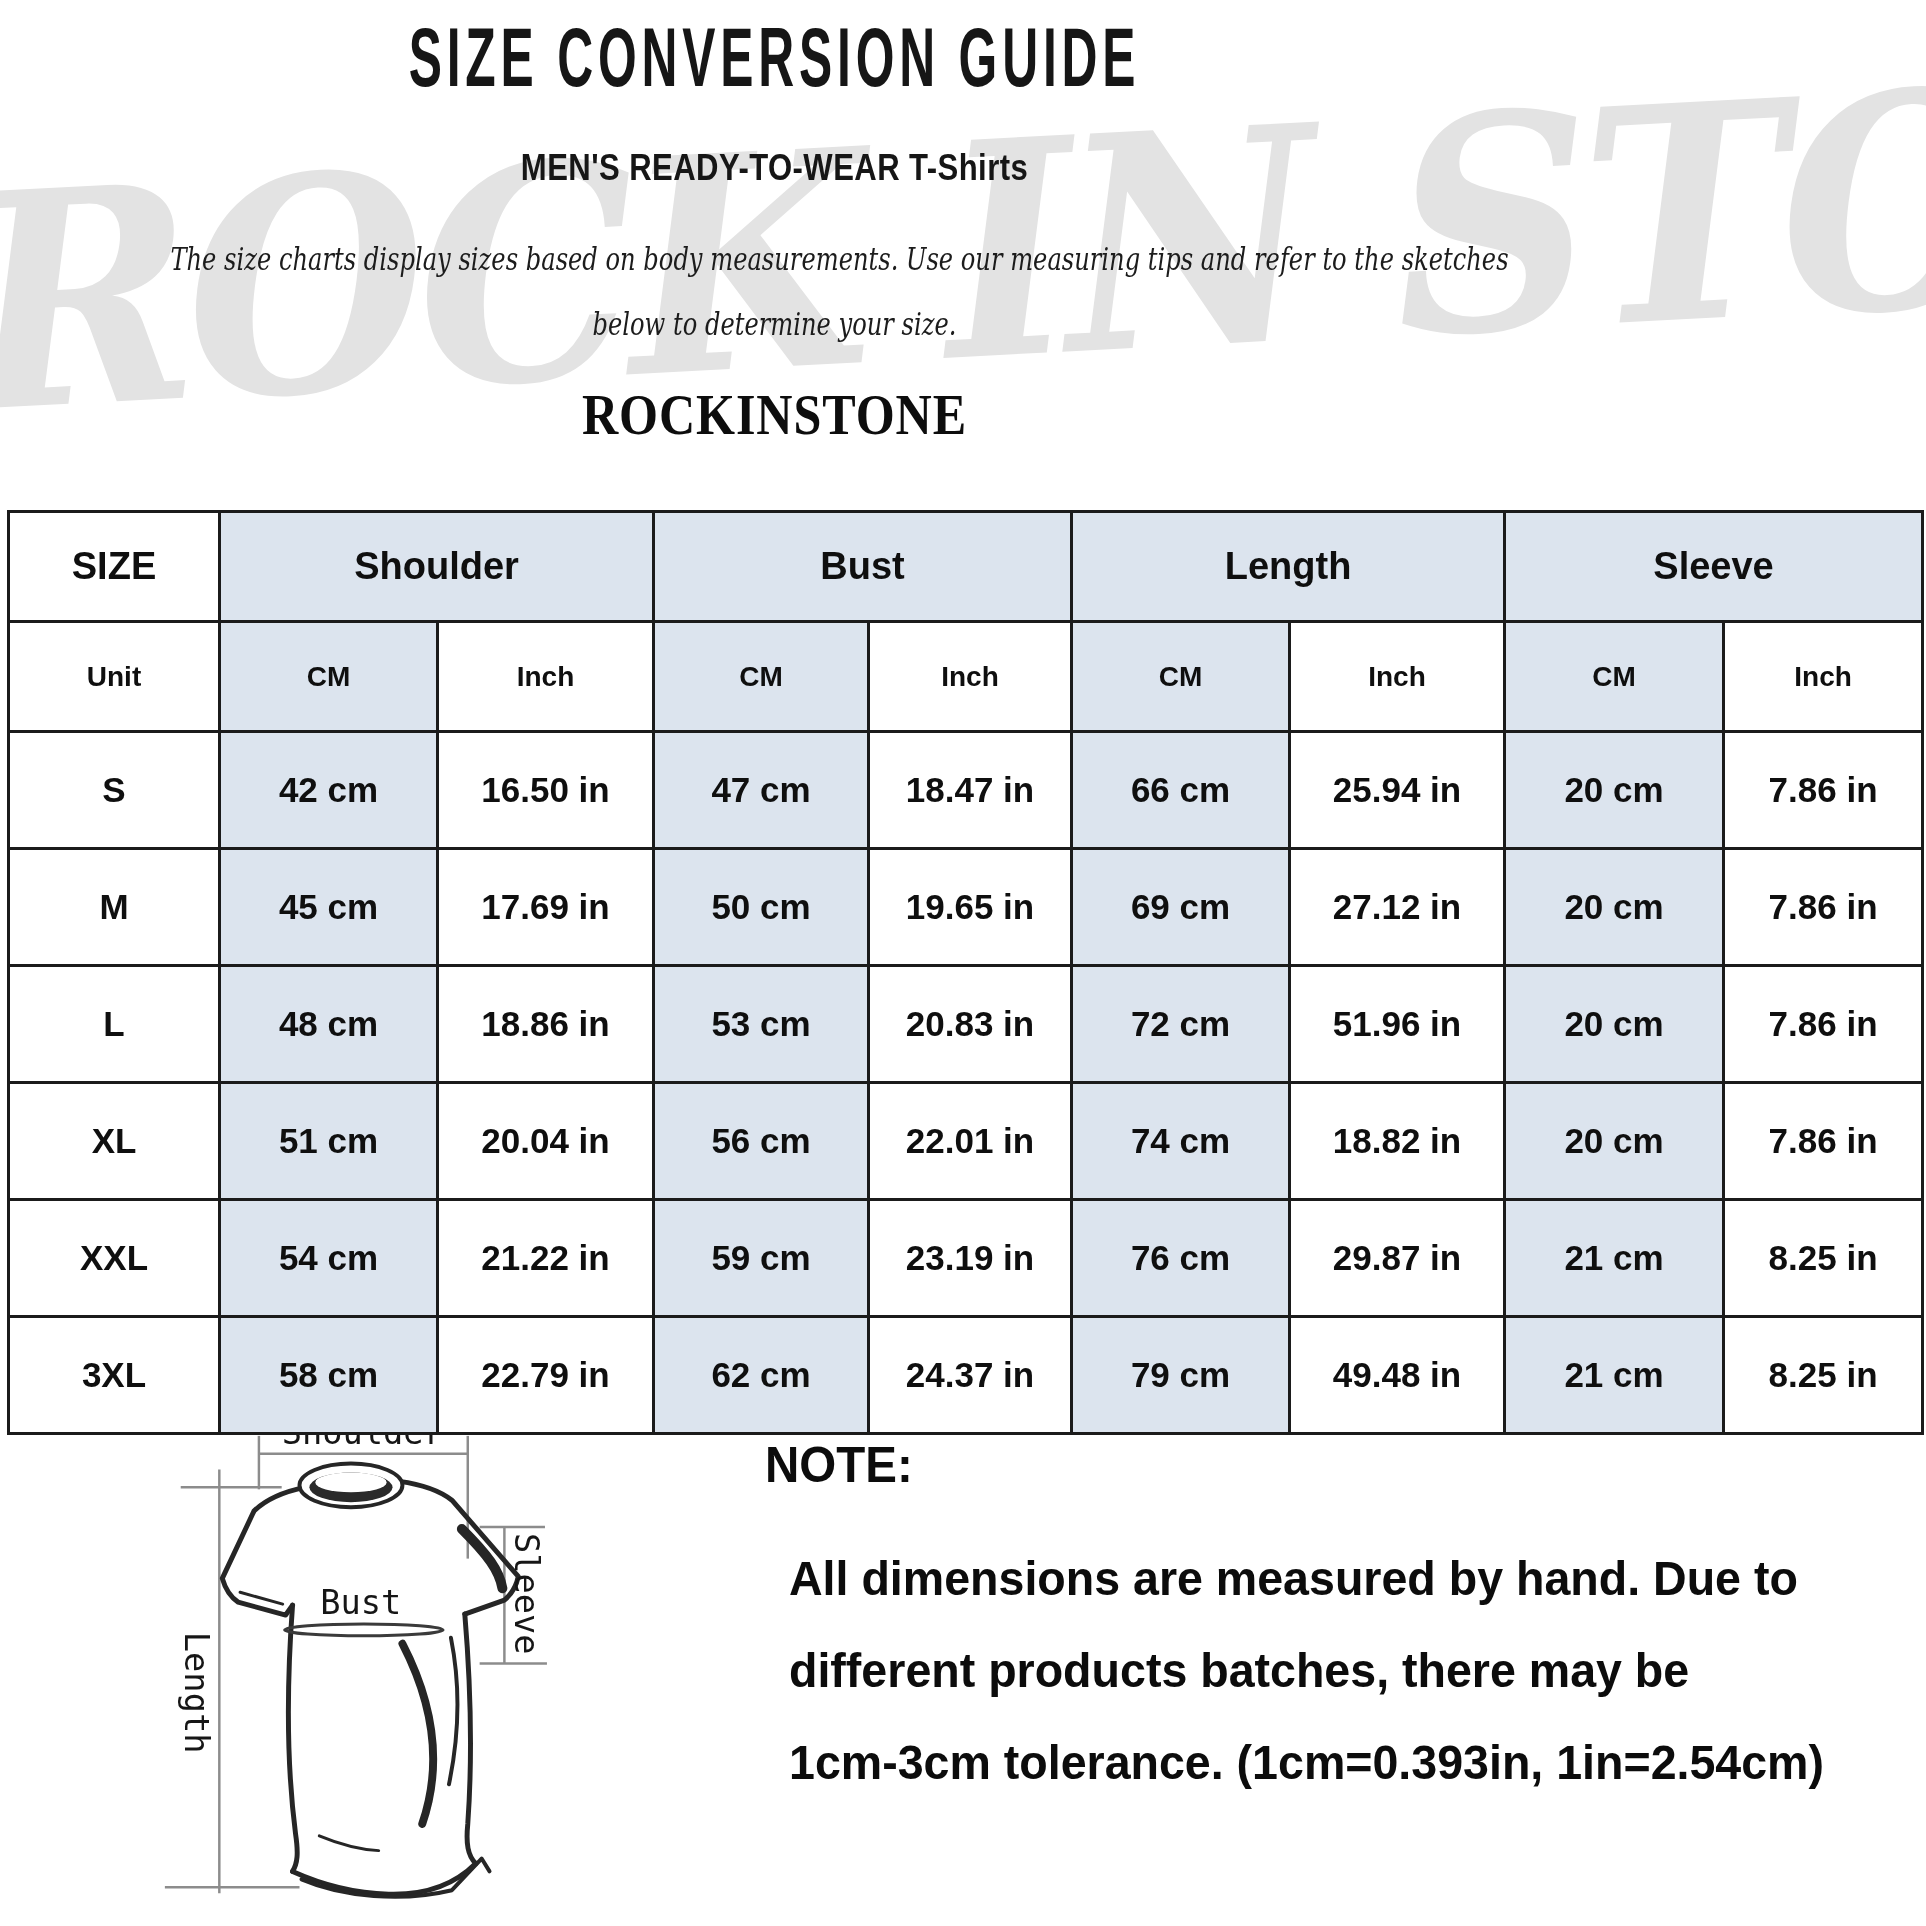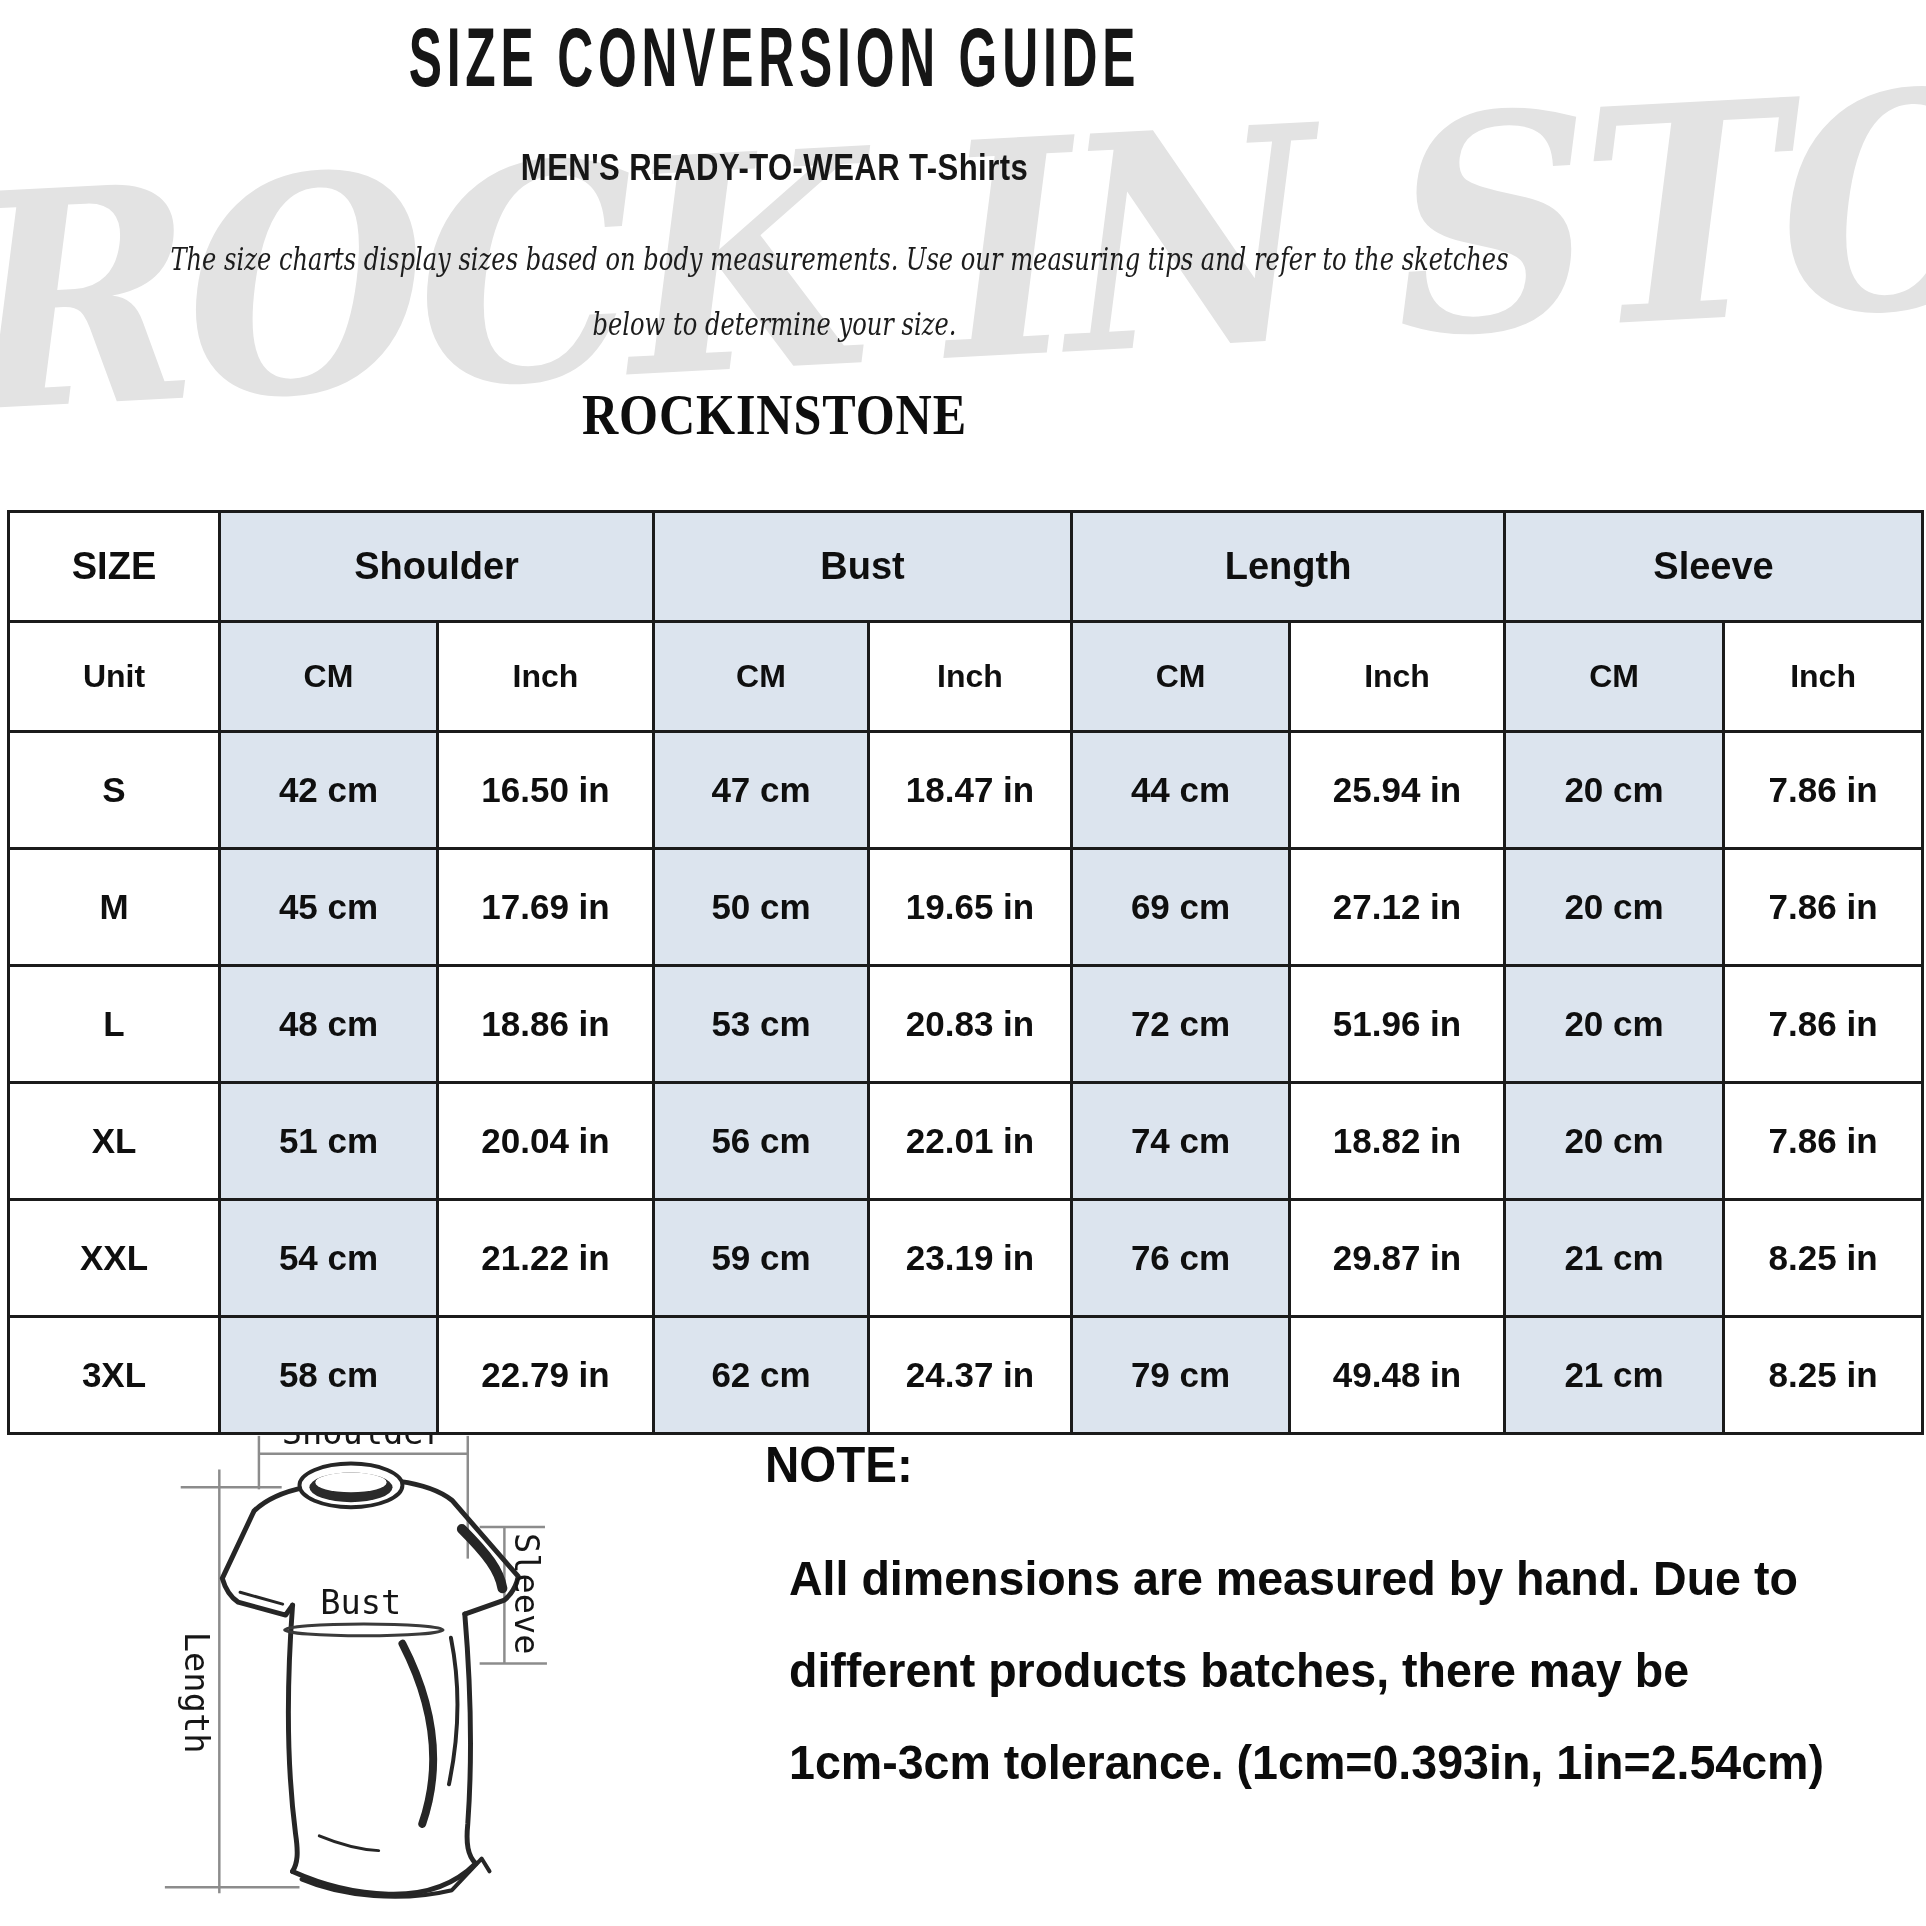--- a/index.html
+++ b/index.html
@@ -68,21 +68,21 @@
     z-index:3; background:#ffffff;
   }
   table.size-table td {
     border:3px solid #1b1b1b;
     text-align:center; vertical-align:middle;
     font-weight:bold; color:#0f0f0f;
     background:#ffffff;
   }
   table.size-table td.blue { background:#dce4ee; }
   tr.group-row td { height:105px; font-size:38px;margin-left:8px; }
-  tr.unit-row  td { height:105px; font-size:32px; }
+  tr.unit-row  td { height:105px; font-size:28px; }
   tr.data-row  td { height:112px; font-size:35px; }
 
   
   .diagram {
     position:absolute; left:153px; top:1408px; width:584px; height:519px;
     z-index:2;
   }
   .note-block { position:absolute; left:765px; top:1440px; width:1148px; z-index:2; }
   .note-heading {
     font-size:50px; font-weight:bold; line-height:1; color:#0c0c0c;
@@ -146,21 +146,21 @@
         <td class="blue">CM</td>
         <td>Inch</td>
       </tr>
 
       <tr class="data-row">
         <td>S</td>
         <td class="blue">42 cm</td>
         <td>16.50 in</td>
         <td class="blue">47 cm</td>
         <td>18.47 in</td>
-        <td class="blue">44 cm</td>
+        <td class="blue">66 cm</td>
         <td>25.94 in</td>
         <td class="blue">20 cm</td>
         <td>7.86 in</td>
       </tr>
       <tr class="data-row">
         <td>M</td>
         <td class="blue">45 cm</td>
         <td>17.69 in</td>
         <td class="blue">50 cm</td>
         <td>19.65 in</td>

